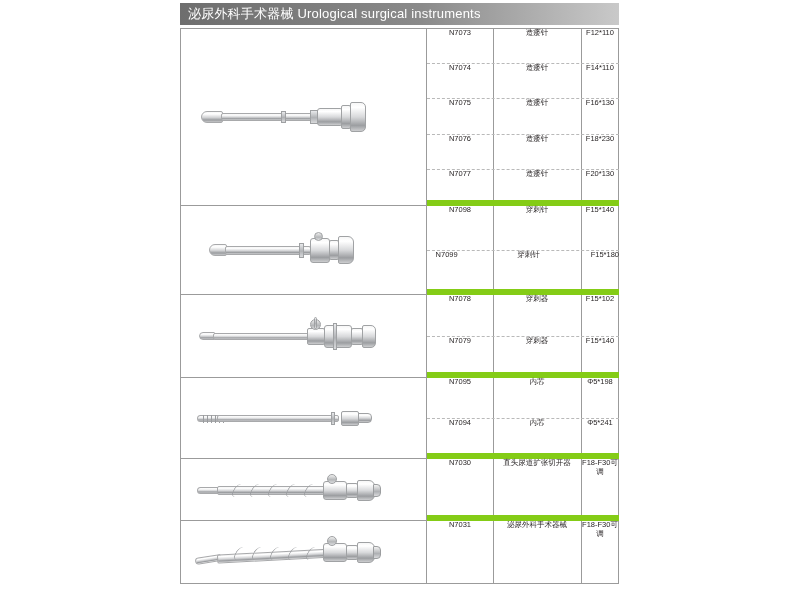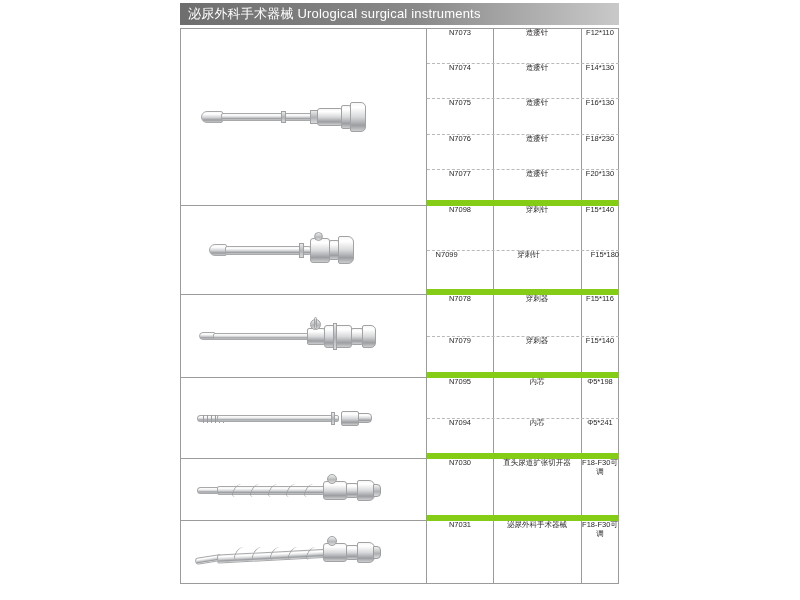--- a/index.html
+++ b/index.html
@@ -279,21 +279,21 @@
     <div class="rows">
 
       <div class="row" style="height:35px;">
         <span class="cell c-code">N7073</span>
         <span class="cell c-name">造瘘针</span>
         <span class="cell c-size">F12*110</span>
       </div>
       <div class="row" style="height:35px;">
         <span class="cell c-code">N7074</span>
         <span class="cell c-name">造瘘针</span>
-        <span class="cell c-size">F14*130</span>
+        <span class="cell c-size">F14*110</span>
       </div>
       <div class="row" style="height:36px;">
         <span class="cell c-code">N7075</span>
         <span class="cell c-name">造瘘针</span>
         <span class="cell c-size">F16*130</span>
       </div>
       <div class="row" style="height:35px;">
         <span class="cell c-code">N7076</span>
         <span class="cell c-name">造瘘针</span>
         <span class="cell c-size">F18*230</span>
@@ -311,21 +311,21 @@
       </div>
       <div class="row solid" style="height:44px;gap:36px;">
         <span class="cell c-code">N7099</span>
         <span class="cell c-name">穿刺针</span>
         <span class="cell c-size">F15*180</span>
       </div>
 
       <div class="row" style="height:42px;">
         <span class="cell c-code">N7078</span>
         <span class="cell c-name">穿刺器</span>
-        <span class="cell c-size">F15*116</span>
+        <span class="cell c-size">F15*102</span>
       </div>
       <div class="row solid" style="height:41px;">
         <span class="cell c-code">N7079</span>
         <span class="cell c-name">穿刺器</span>
         <span class="cell c-size">F15*140</span>
       </div>
 
       <div class="row" style="height:41px;">
         <span class="cell c-code">N7095</span>
         <span class="cell c-name">内芯</span>

